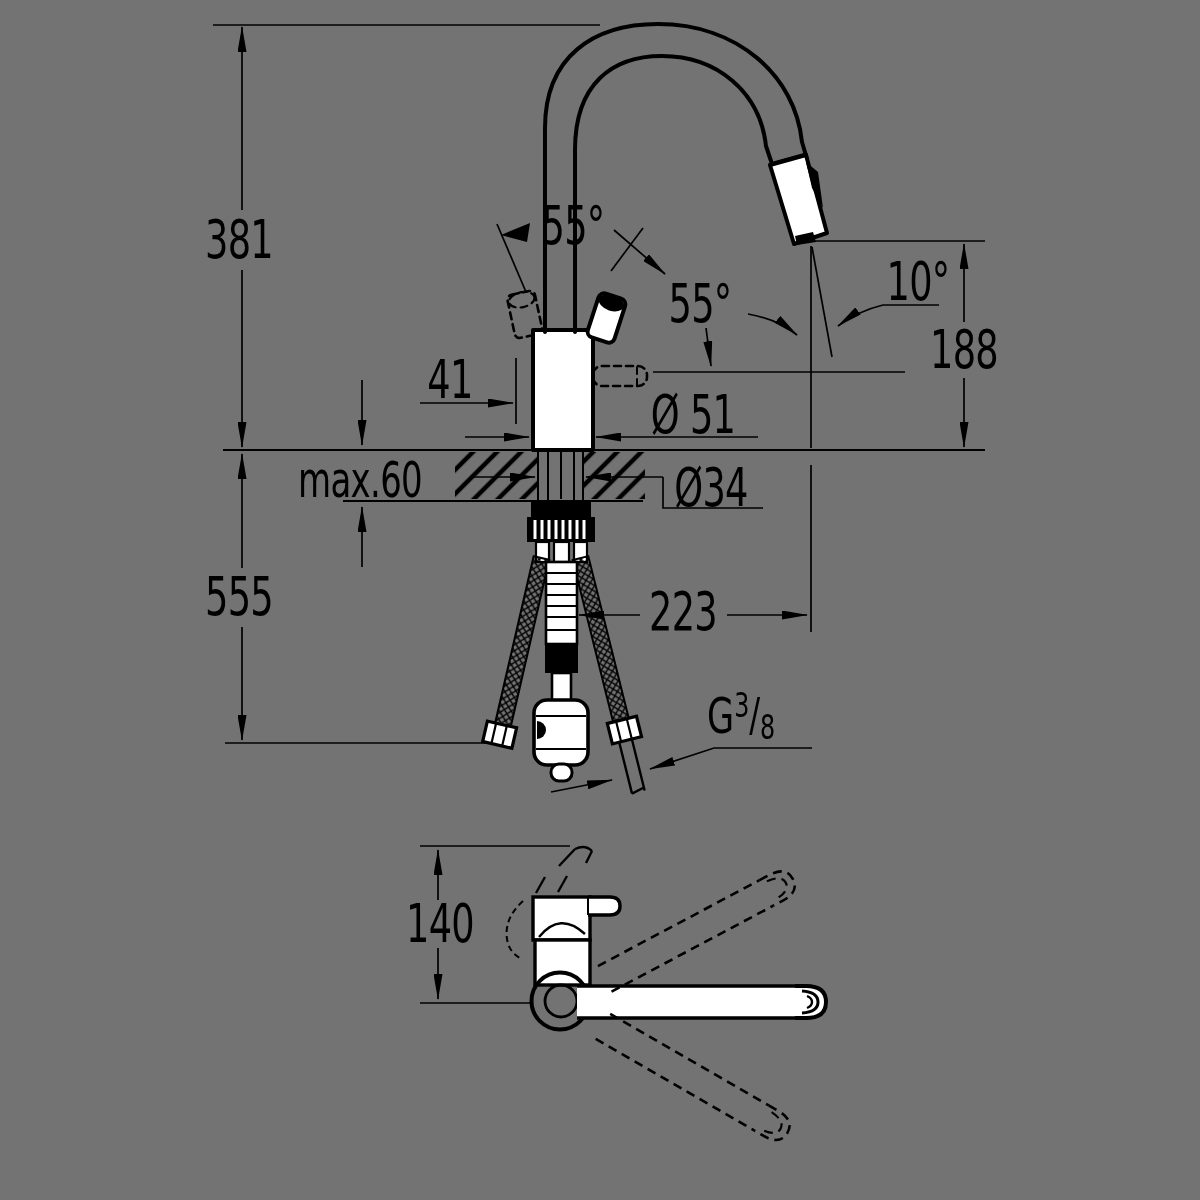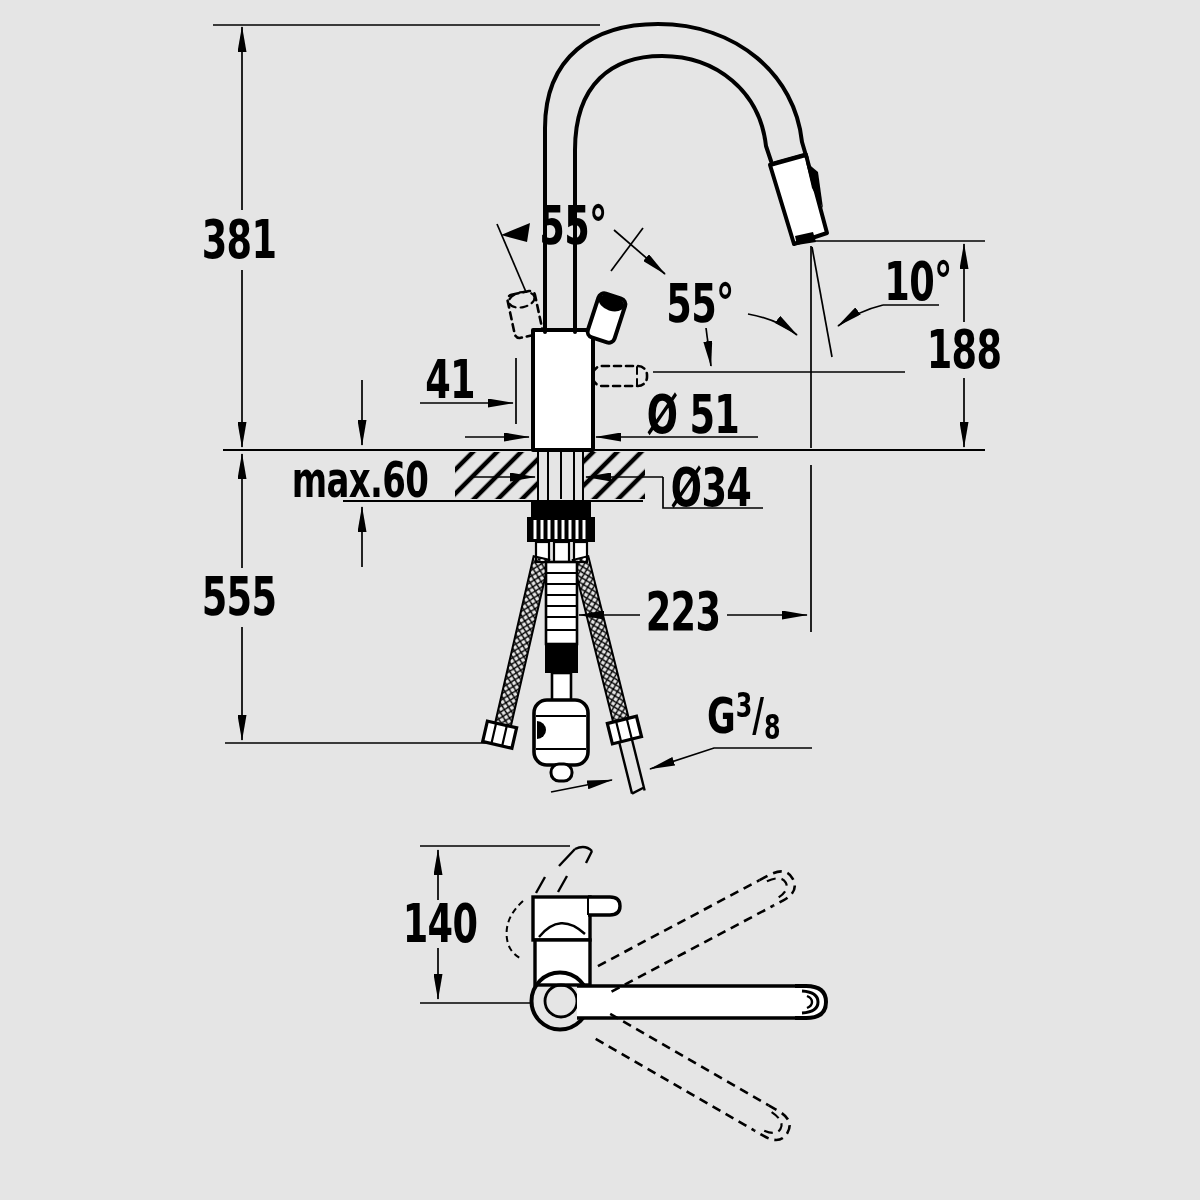--- a/index.html
+++ b/index.html
@@ -1,16 +1,16 @@
 <!DOCTYPE html>
 <html><head>
 <meta charset="utf-8">
 <style>
   html,body{margin:0;padding:0;background:#fff;}
-  .stage{position:relative;width:1200px;height:1200px;background:#e5e5e5;overflow:hidden;font-weight:bold;}
+  .stage{position:relative;width:1200px;height:1200px;background:#737373;overflow:hidden;}
   svg{position:absolute;left:0;top:0;}
   .lbl{
     position:absolute;
     font-family:"DejaVu Sans","Liberation Sans",sans-serif;
     color:#000;
     white-space:nowrap;
     line-height:1;
     transform:translate(-50%,-50%) scaleX(0.68);
     font-size:54px;
     letter-spacing:-1px;

